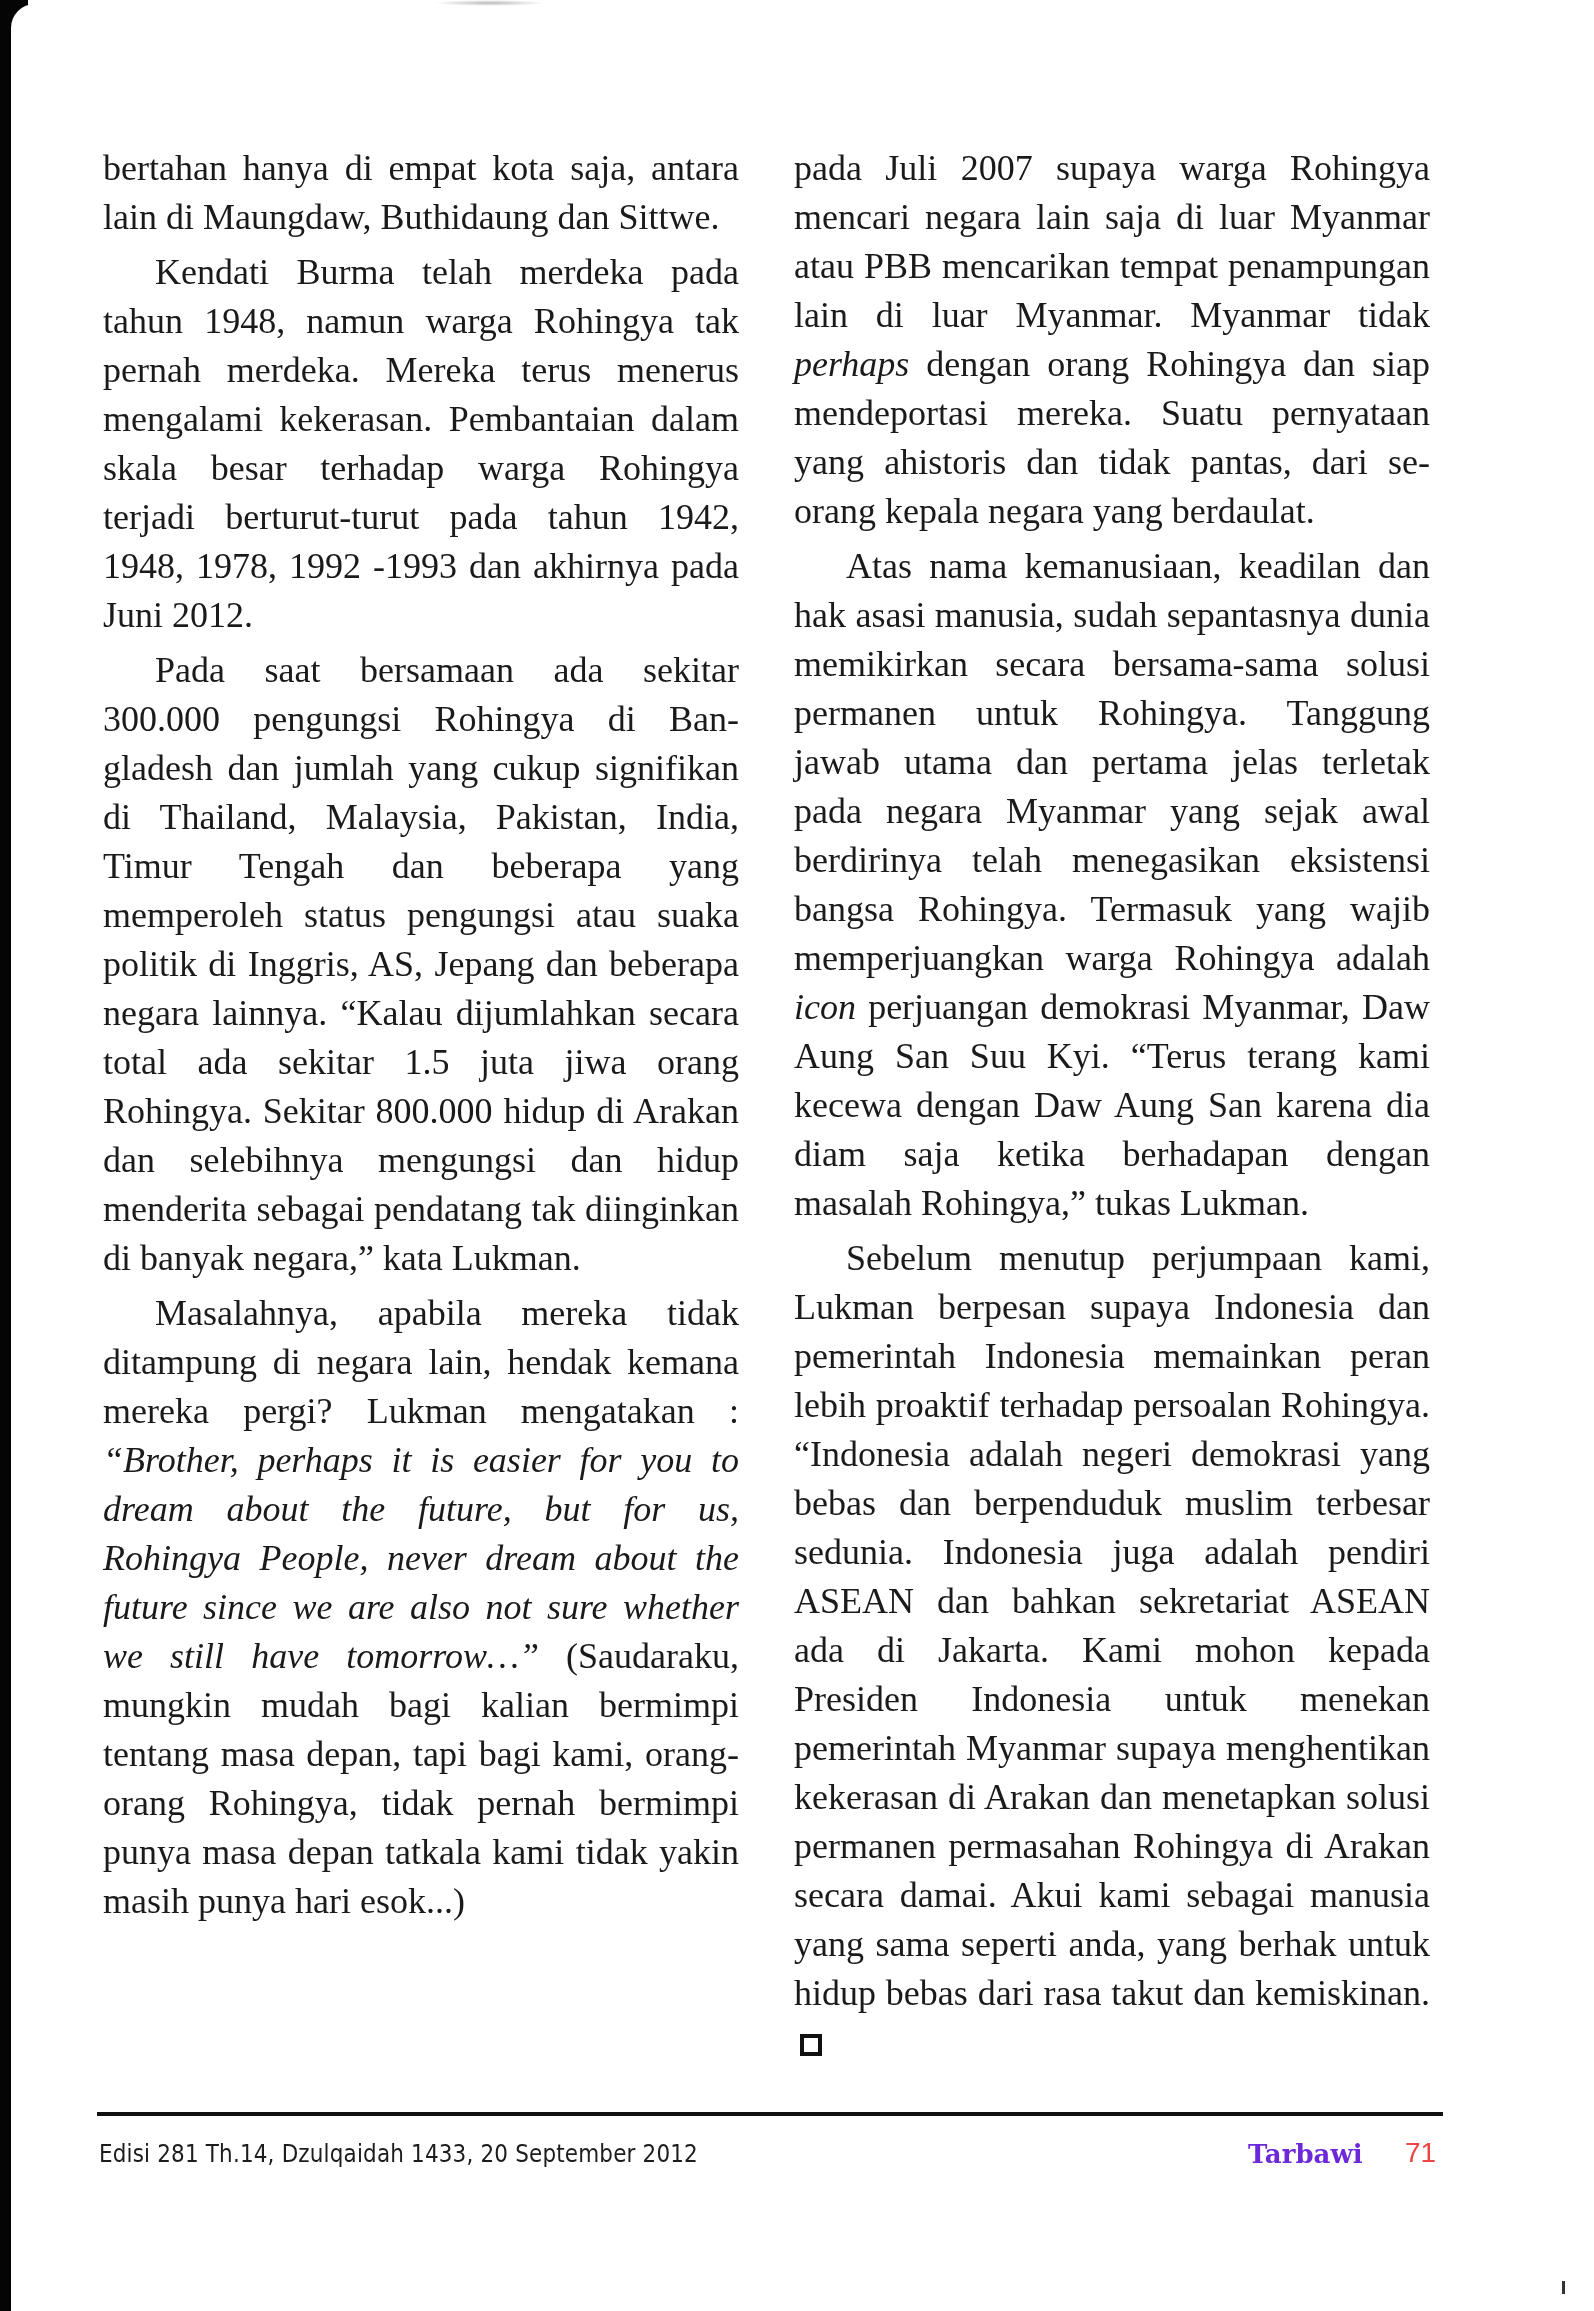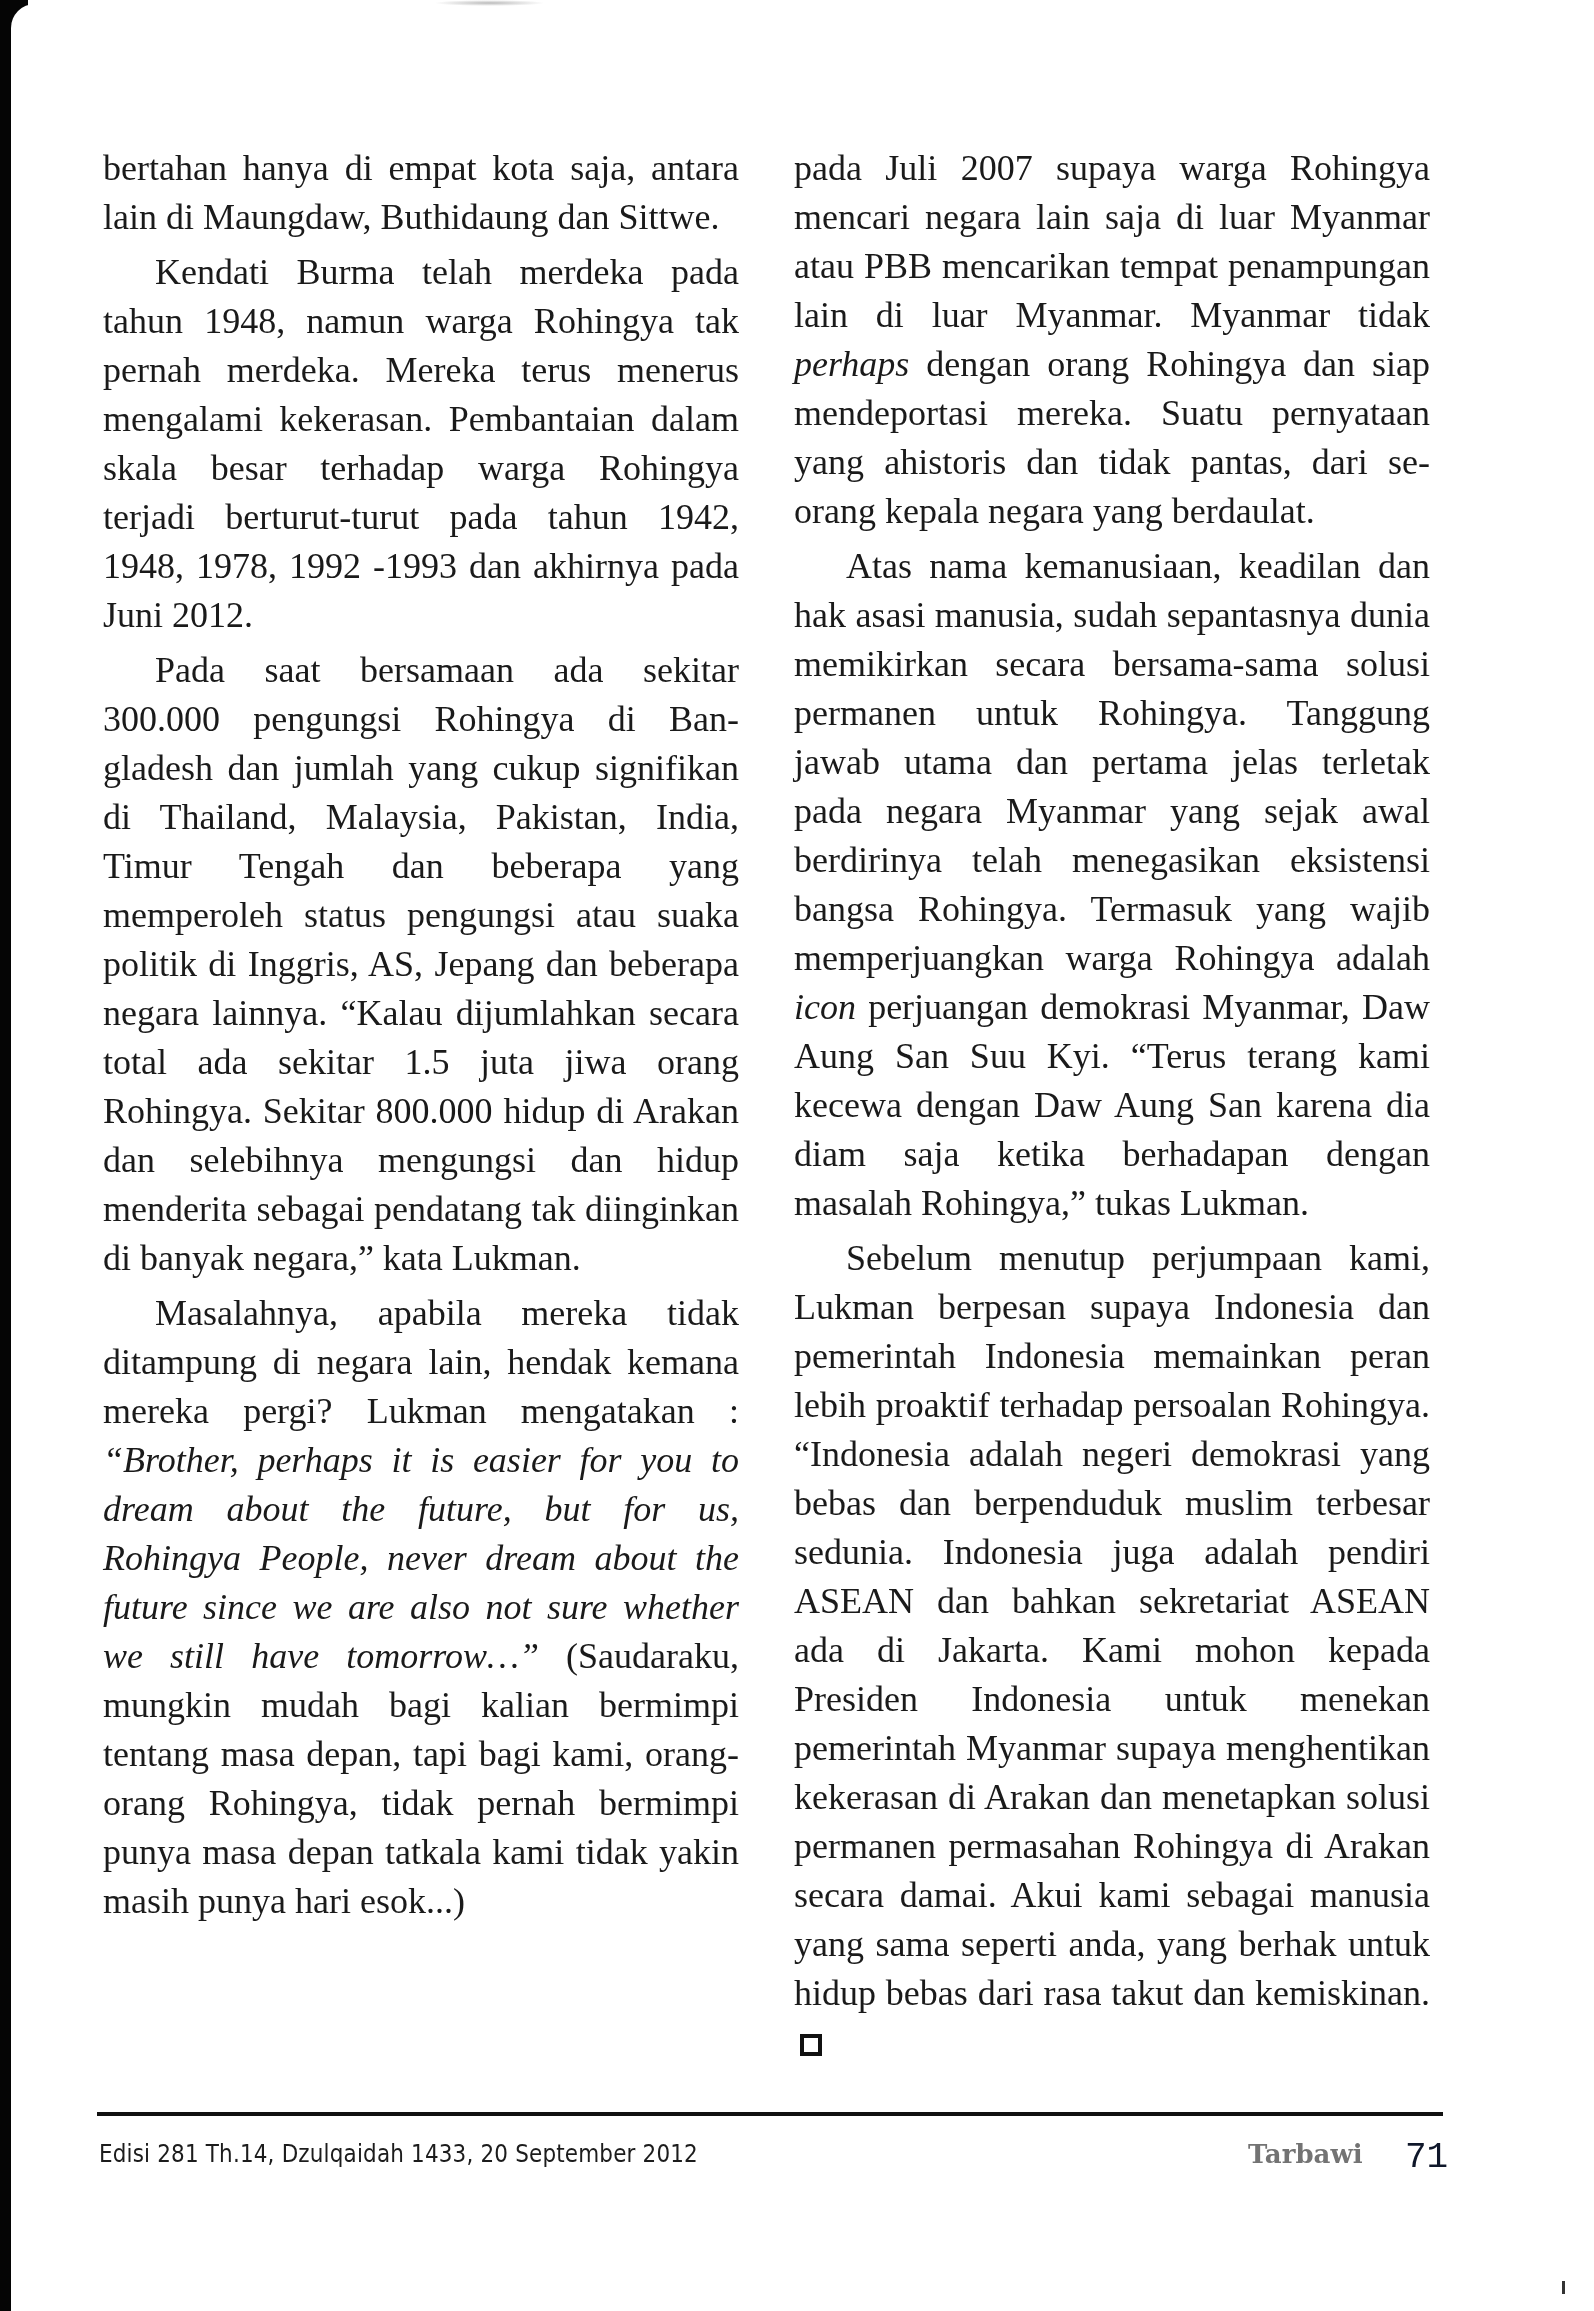--- a/index.html
+++ b/index.html
@@ -45,26 +45,26 @@
     }
     .footer-edition {
       position: absolute; top: 2139px; left: 99px;
       font-family: "DejaVu Sans", "Liberation Sans", sans-serif;
       font-size: 25px; color: #1c1c1c; letter-spacing: 0.2px;
       transform: scaleX(0.86); transform-origin: left center;
     }
     .footer-brand {
       position: absolute; top: 2139px; left: 1248px;
       font-family: "DejaVu Serif", "Liberation Serif", serif;
-      font-weight: bold; font-size: 26px; color: #737373;
+      font-weight: bold; font-size: 26px; color: #6d28d9;
     }
     .footer-page {
       position: absolute; top: 2137px; left: 1405px;
-      font-family: Liberation Mono, monospace;
-      font-size: 36px; color: #0f172a;
+      font-family: Liberation Sans, sans-serif;
+      font-size: 28px; color: #ef4444;
     }
     .page-tick {
       position: absolute; left: 1562px; top: 2281px; width: 2.8px; height: 13px; background: #333;
     }
   </style>
 </head>
 <body>
 
 <div class="scan-edge"></div>
 <div class="scan-corner"></div>

